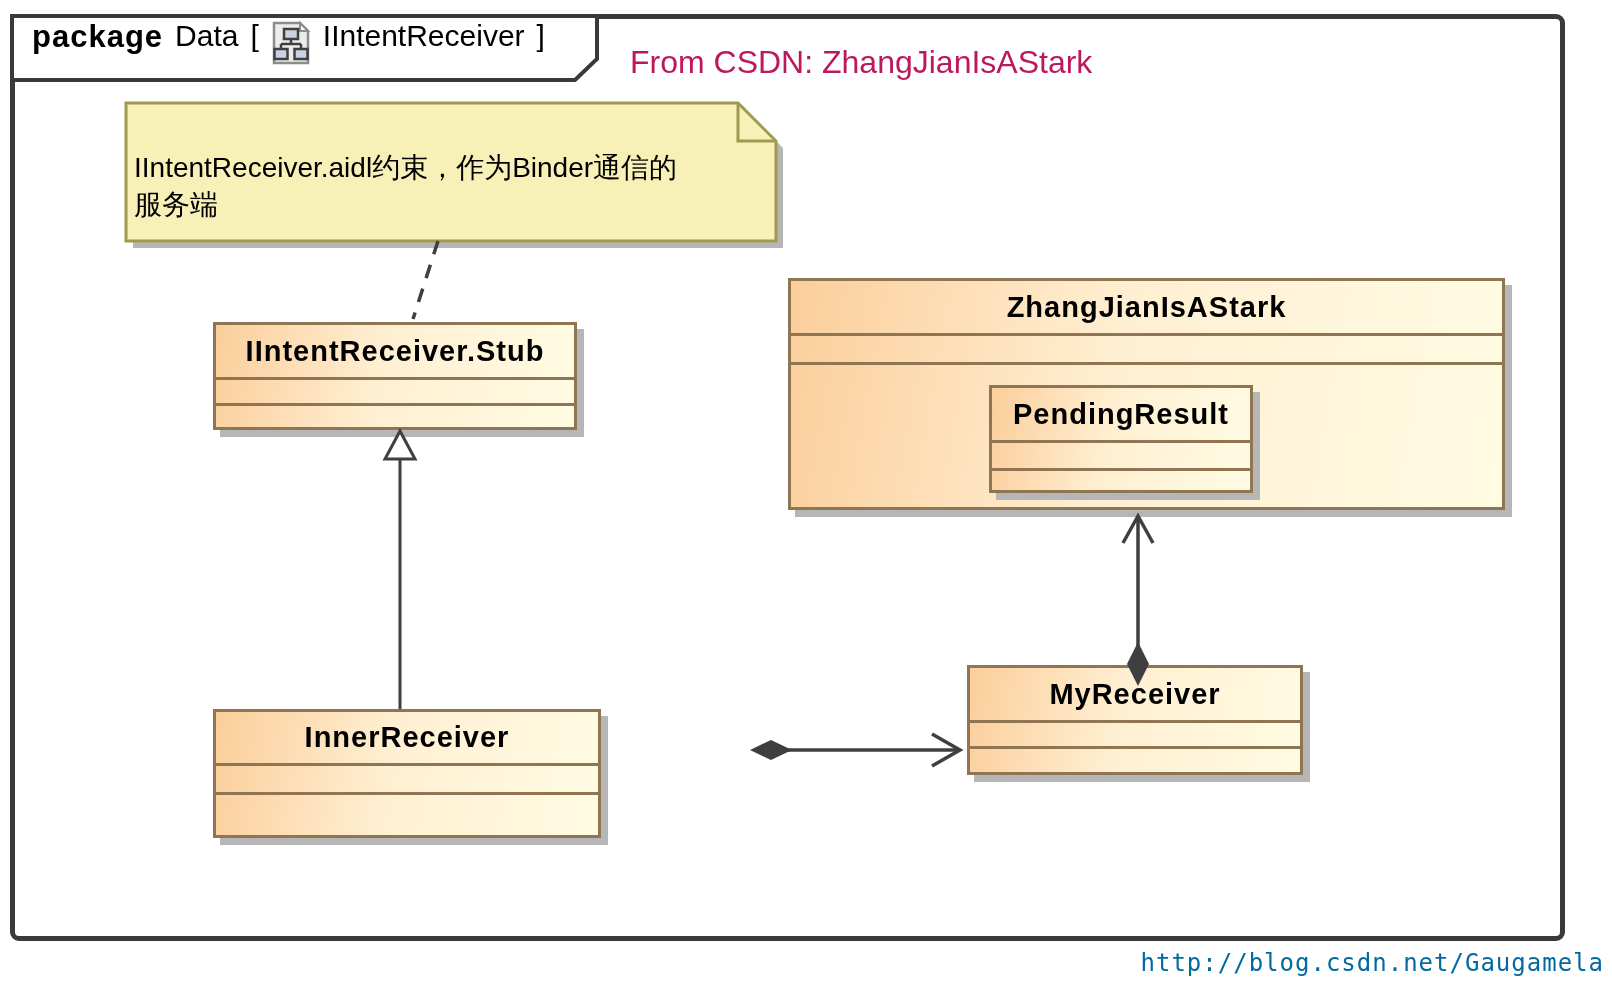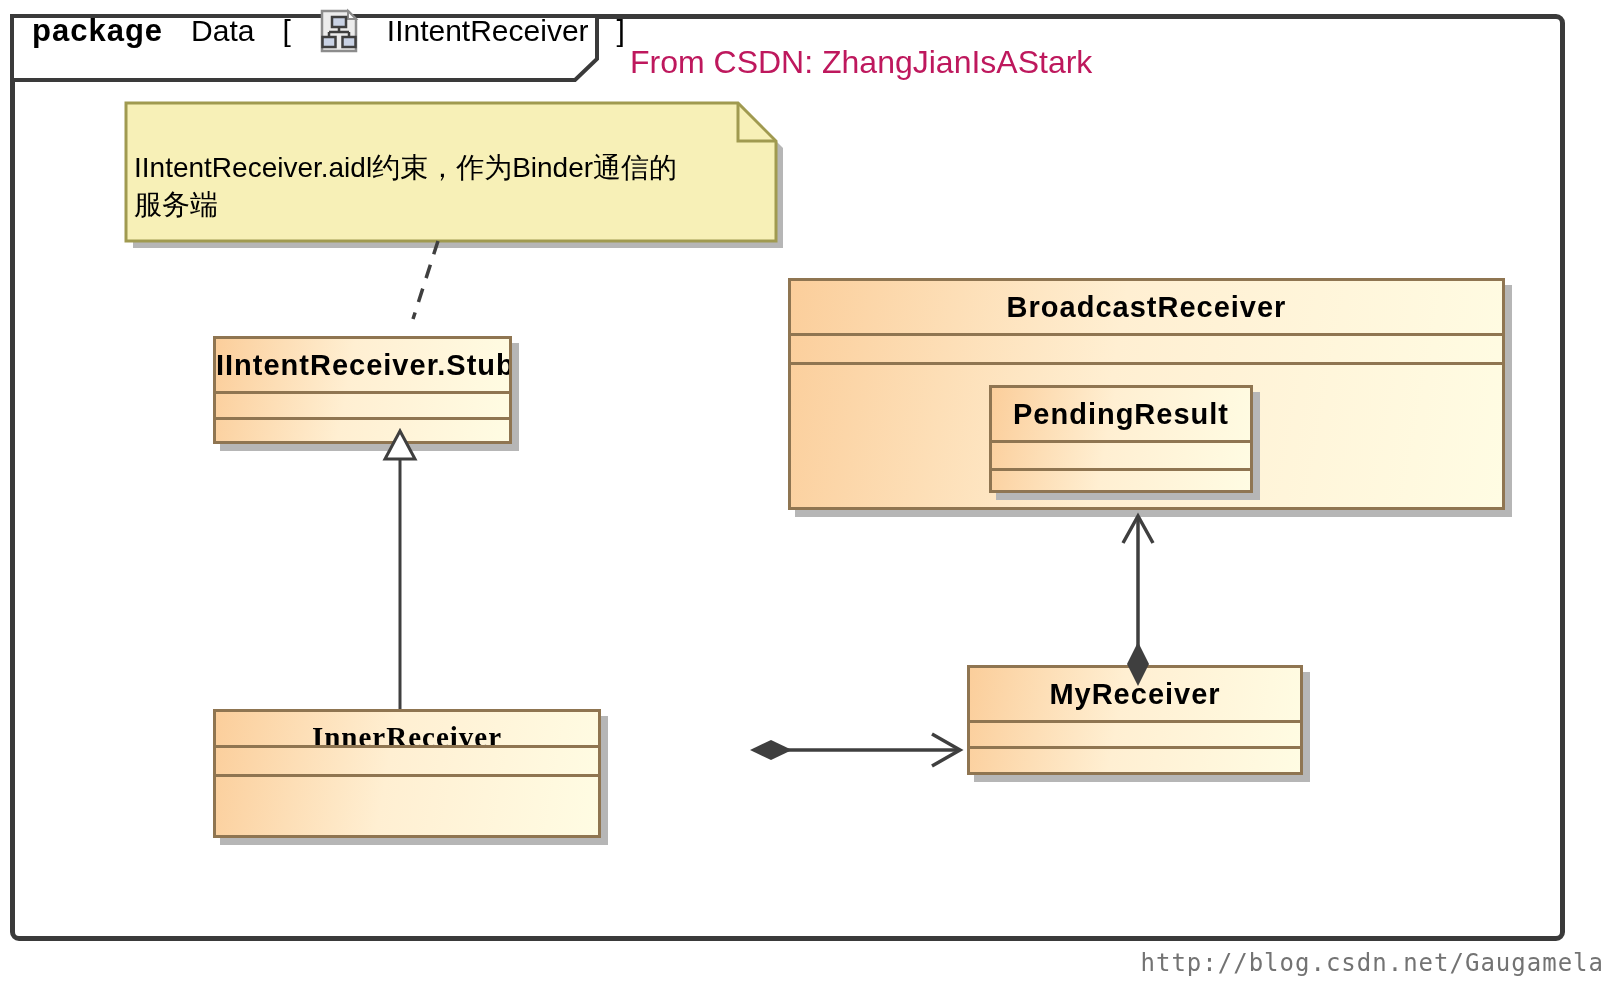--- a/index.html
+++ b/index.html
@@ -7,22 +7,22 @@
   #stage { position:relative; width:1612px; height:989px; background:#fff; overflow:hidden; }
 
   
   .frame {
     position:absolute; left:10px; top:14px; width:1555px; height:927px;
     border:5px solid #3a3a3a; border-radius:9px; background:#fff; z-index:1;
   }
 
   
   .tab-text {
-    position:absolute; left:32px; top:5px; height:52px; z-index:50;
-    display:flex; align-items:center; gap:28px; white-space:nowrap;
+    position:absolute; left:32px; top:19px; height:52px; z-index:50;
+    display:flex; align-items:flex-start; gap:12px; white-space:nowrap;
   }
   .tab-text .kw { font-weight:bold; font-size:31px; letter-spacing:1px; color:#000; }
   .tab-text .plain { font-size:30px; color:#000; }
   .tab-text .icon { width:40px; height:48px; display:block; }
 
   .from-text {
     position:absolute; left:630px; top:44px; z-index:50;
     font-size:32px; color:#be185d; white-space:nowrap;
   }
 
@@ -49,21 +49,21 @@
   }
   .cls-comp { border-bottom:3px solid #8f7551; }
   .cls-comp.last { border-bottom:none; flex:1 1 auto; }
 
   
   .overlay { position:absolute; left:0; top:0; z-index:40; pointer-events:none; }
 
   .watermark {
     position:absolute; right:8px; top:949px; z-index:3;
     font-family:"DejaVu Sans Mono", monospace; font-size:24px;
-    letter-spacing:1px; color:#737373; white-space:nowrap;
+    letter-spacing:1px; color:#0369a1; white-space:nowrap;
   }
 </style>
 </head>
 <body>
 
 <div id="stage">
 
   <div class="frame"></div>
 
   <div class="watermark">http://blog.csdn.net/Gaugamela</div>
@@ -73,41 +73,41 @@
       <polygon points="9,9 621,9 659,47 659,147 9,147" fill="#b6b6b6"></polygon>
       <polygon points="2,2 614,2 652,40 652,140 2,140" fill="#f7f0b7" stroke="#a09a50" stroke-width="3"></polygon>
       <polyline points="614,2 614,40 652,40" fill="none" stroke="#a09a50" stroke-width="3"></polyline>
     </svg>
     <div class="note-text">
       <div>IIntentReceiver.aidl约束，作为Binder通信的</div>
       <div>服务端</div>
     </div>
   </div>
 
-  <div class="cls" style="left:213px; top:336px; width:299px; height:108px;">
+  <div class="cls" style="left:213px; top:322px; width:364px; height:108px;">
     <div class="cls-title" style="height:55px; line-height:52px;">IIntentReceiver.Stub</div>
     <div class="cls-comp" style="height:26px;"></div>
     <div class="cls-comp last"></div>
   </div>
 
   <div class="cls" style="left:788px; top:278px; width:717px; height:232px;">
-    <div class="cls-title" style="height:55px; line-height:52px;">BroadcastReceiver</div>
+    <div class="cls-title" style="height:55px; line-height:52px;">ZhangJianIsAStark</div>
     <div class="cls-comp" style="height:29px;"></div>
     <div class="cls-comp last"></div>
   </div>
 
   <div class="cls nested" style="left:989px; top:385px; width:264px; height:108px;">
     <div class="cls-title" style="height:55px; line-height:52px;">PendingResult</div>
     <div class="cls-comp" style="height:28px;"></div>
     <div class="cls-comp last"></div>
   </div>
 
 
   <div class="cls nested" style="left:213px; top:709px; width:388px; height:129px;">
-    <div class="cls-title" style="height:36px; line-height:51px;font-family:Liberation Serif, serif;">InnerReceiver</div>
+    <div class="cls-title" style="height:54px; line-height:51px;">InnerReceiver</div>
     <div class="cls-comp" style="height:29px;"></div>
     <div class="cls-comp last"></div>
   </div>
 
   <div class="cls" style="left:967px; top:665px; width:336px; height:110px;">
     <div class="cls-title" style="height:55px; line-height:52px;">MyReceiver</div>
     <div class="cls-comp" style="height:26px;"></div>
     <div class="cls-comp last"></div>
   </div>
 

